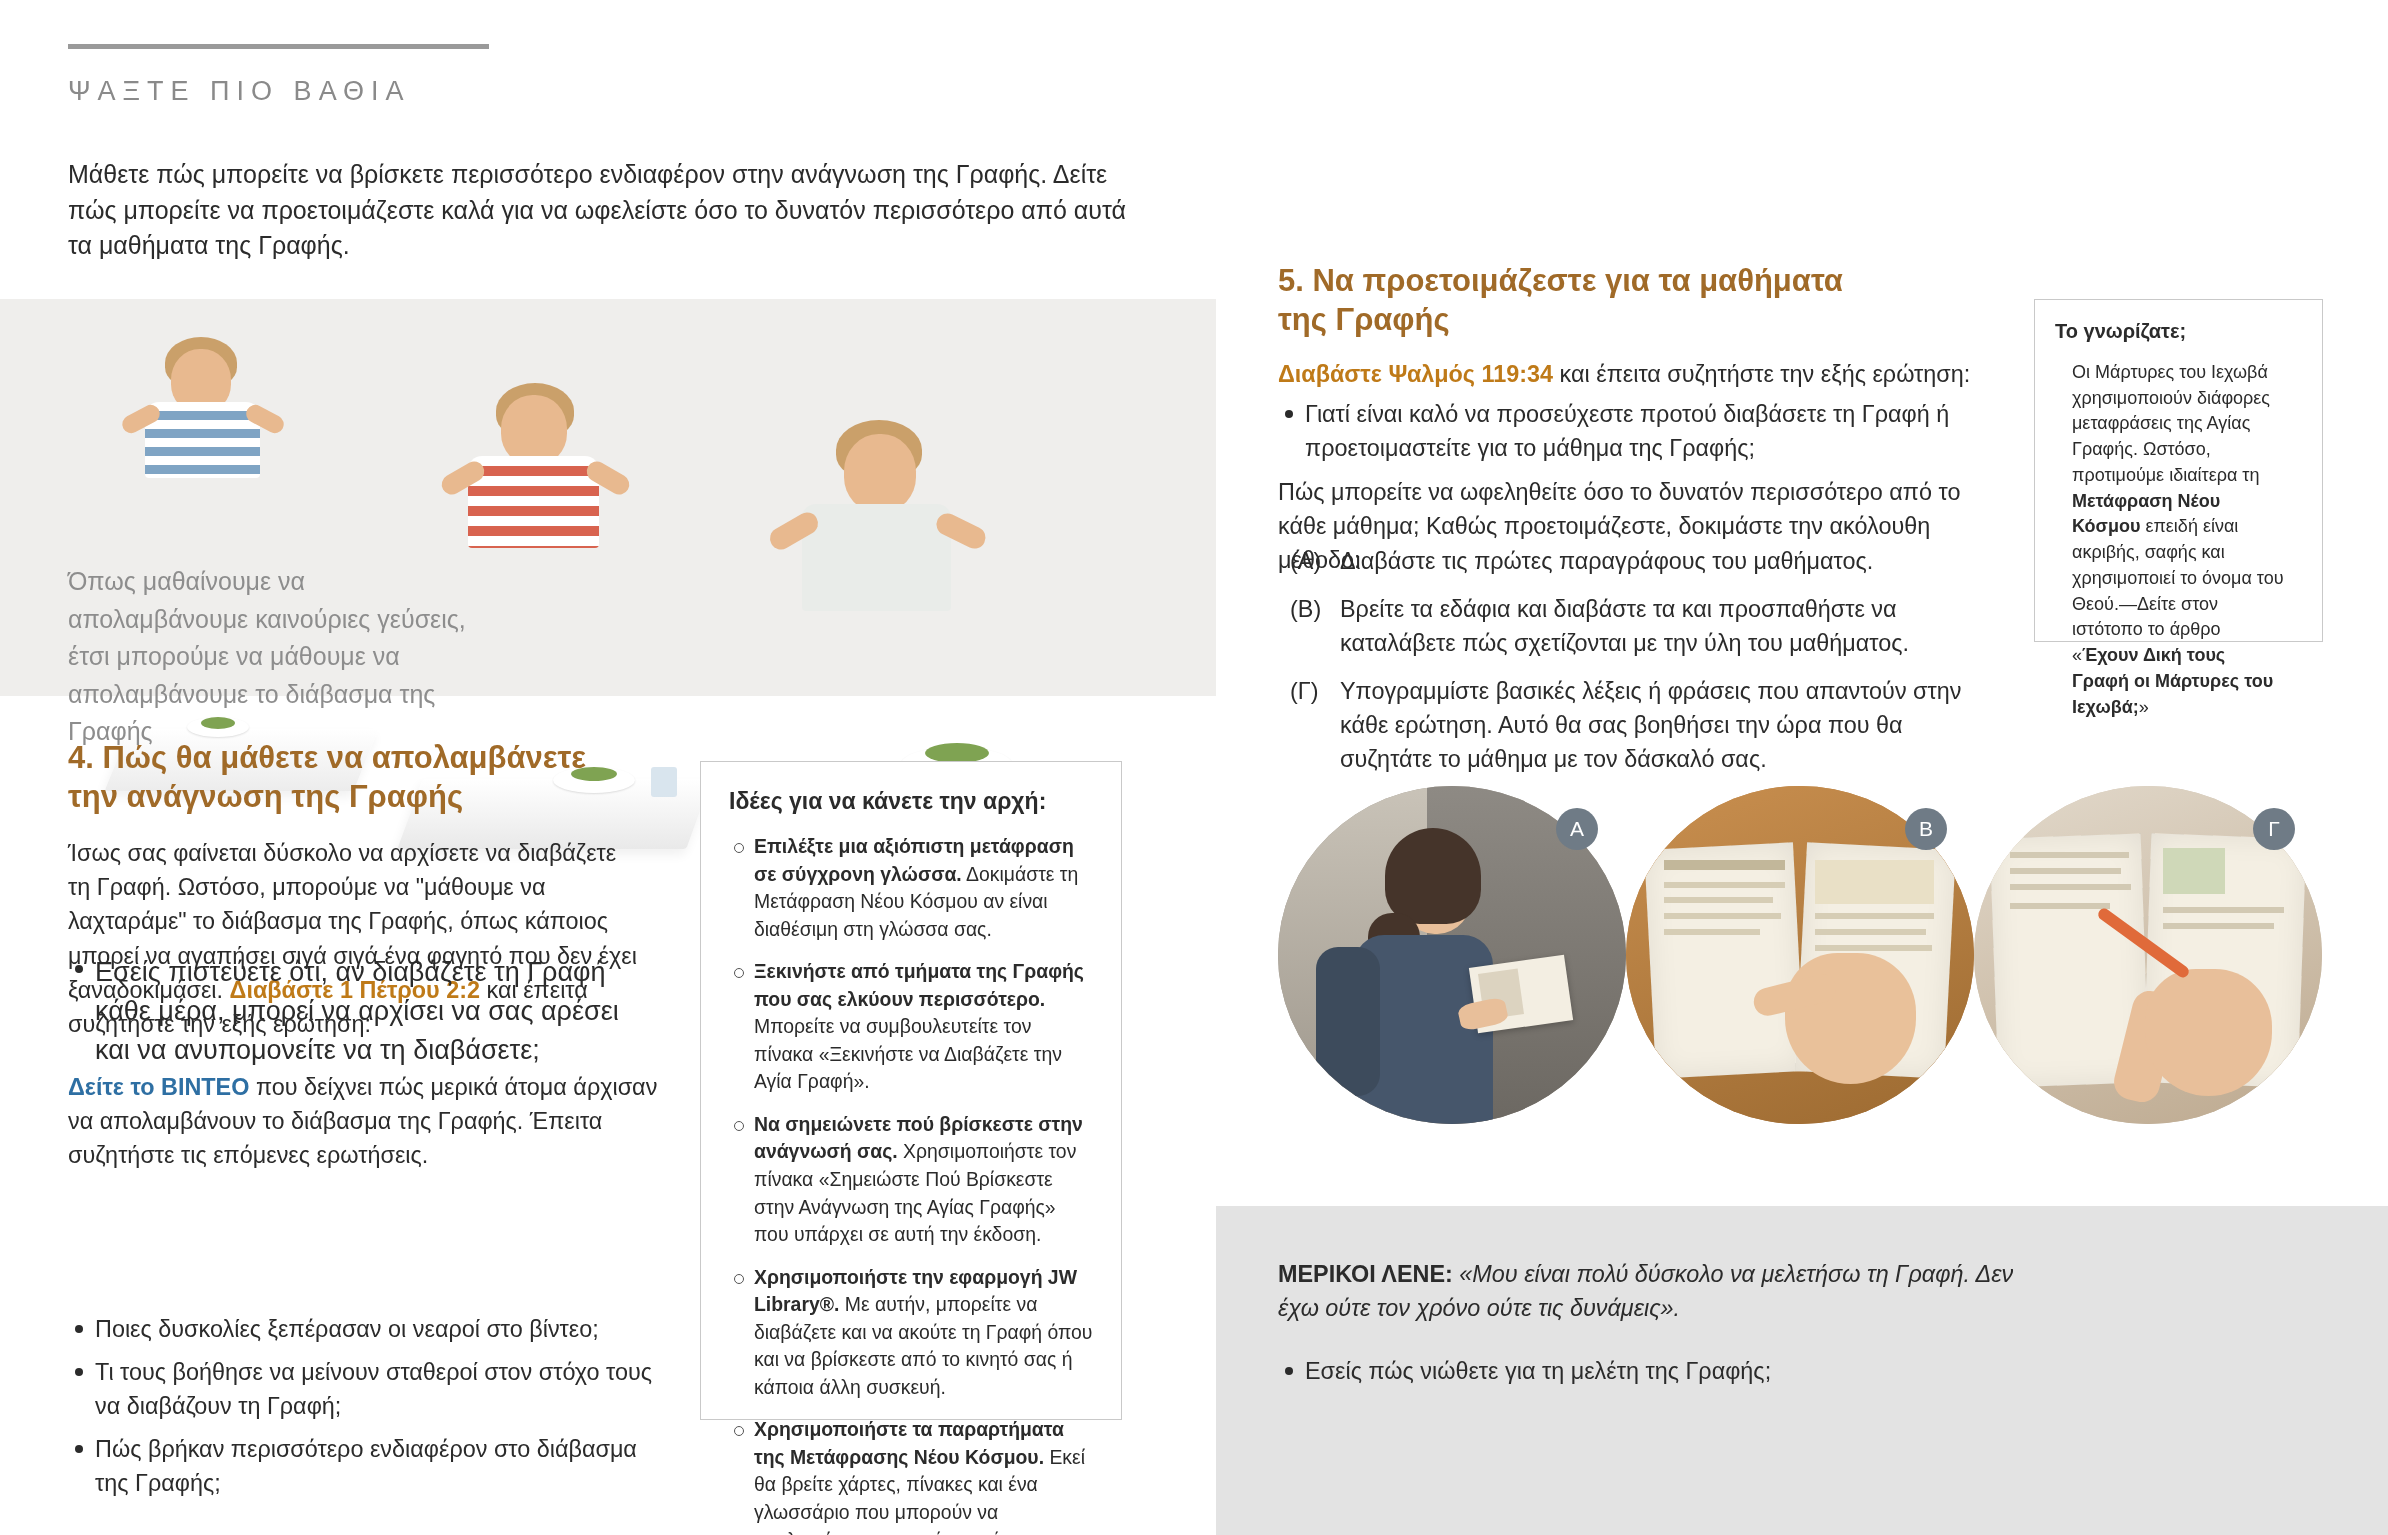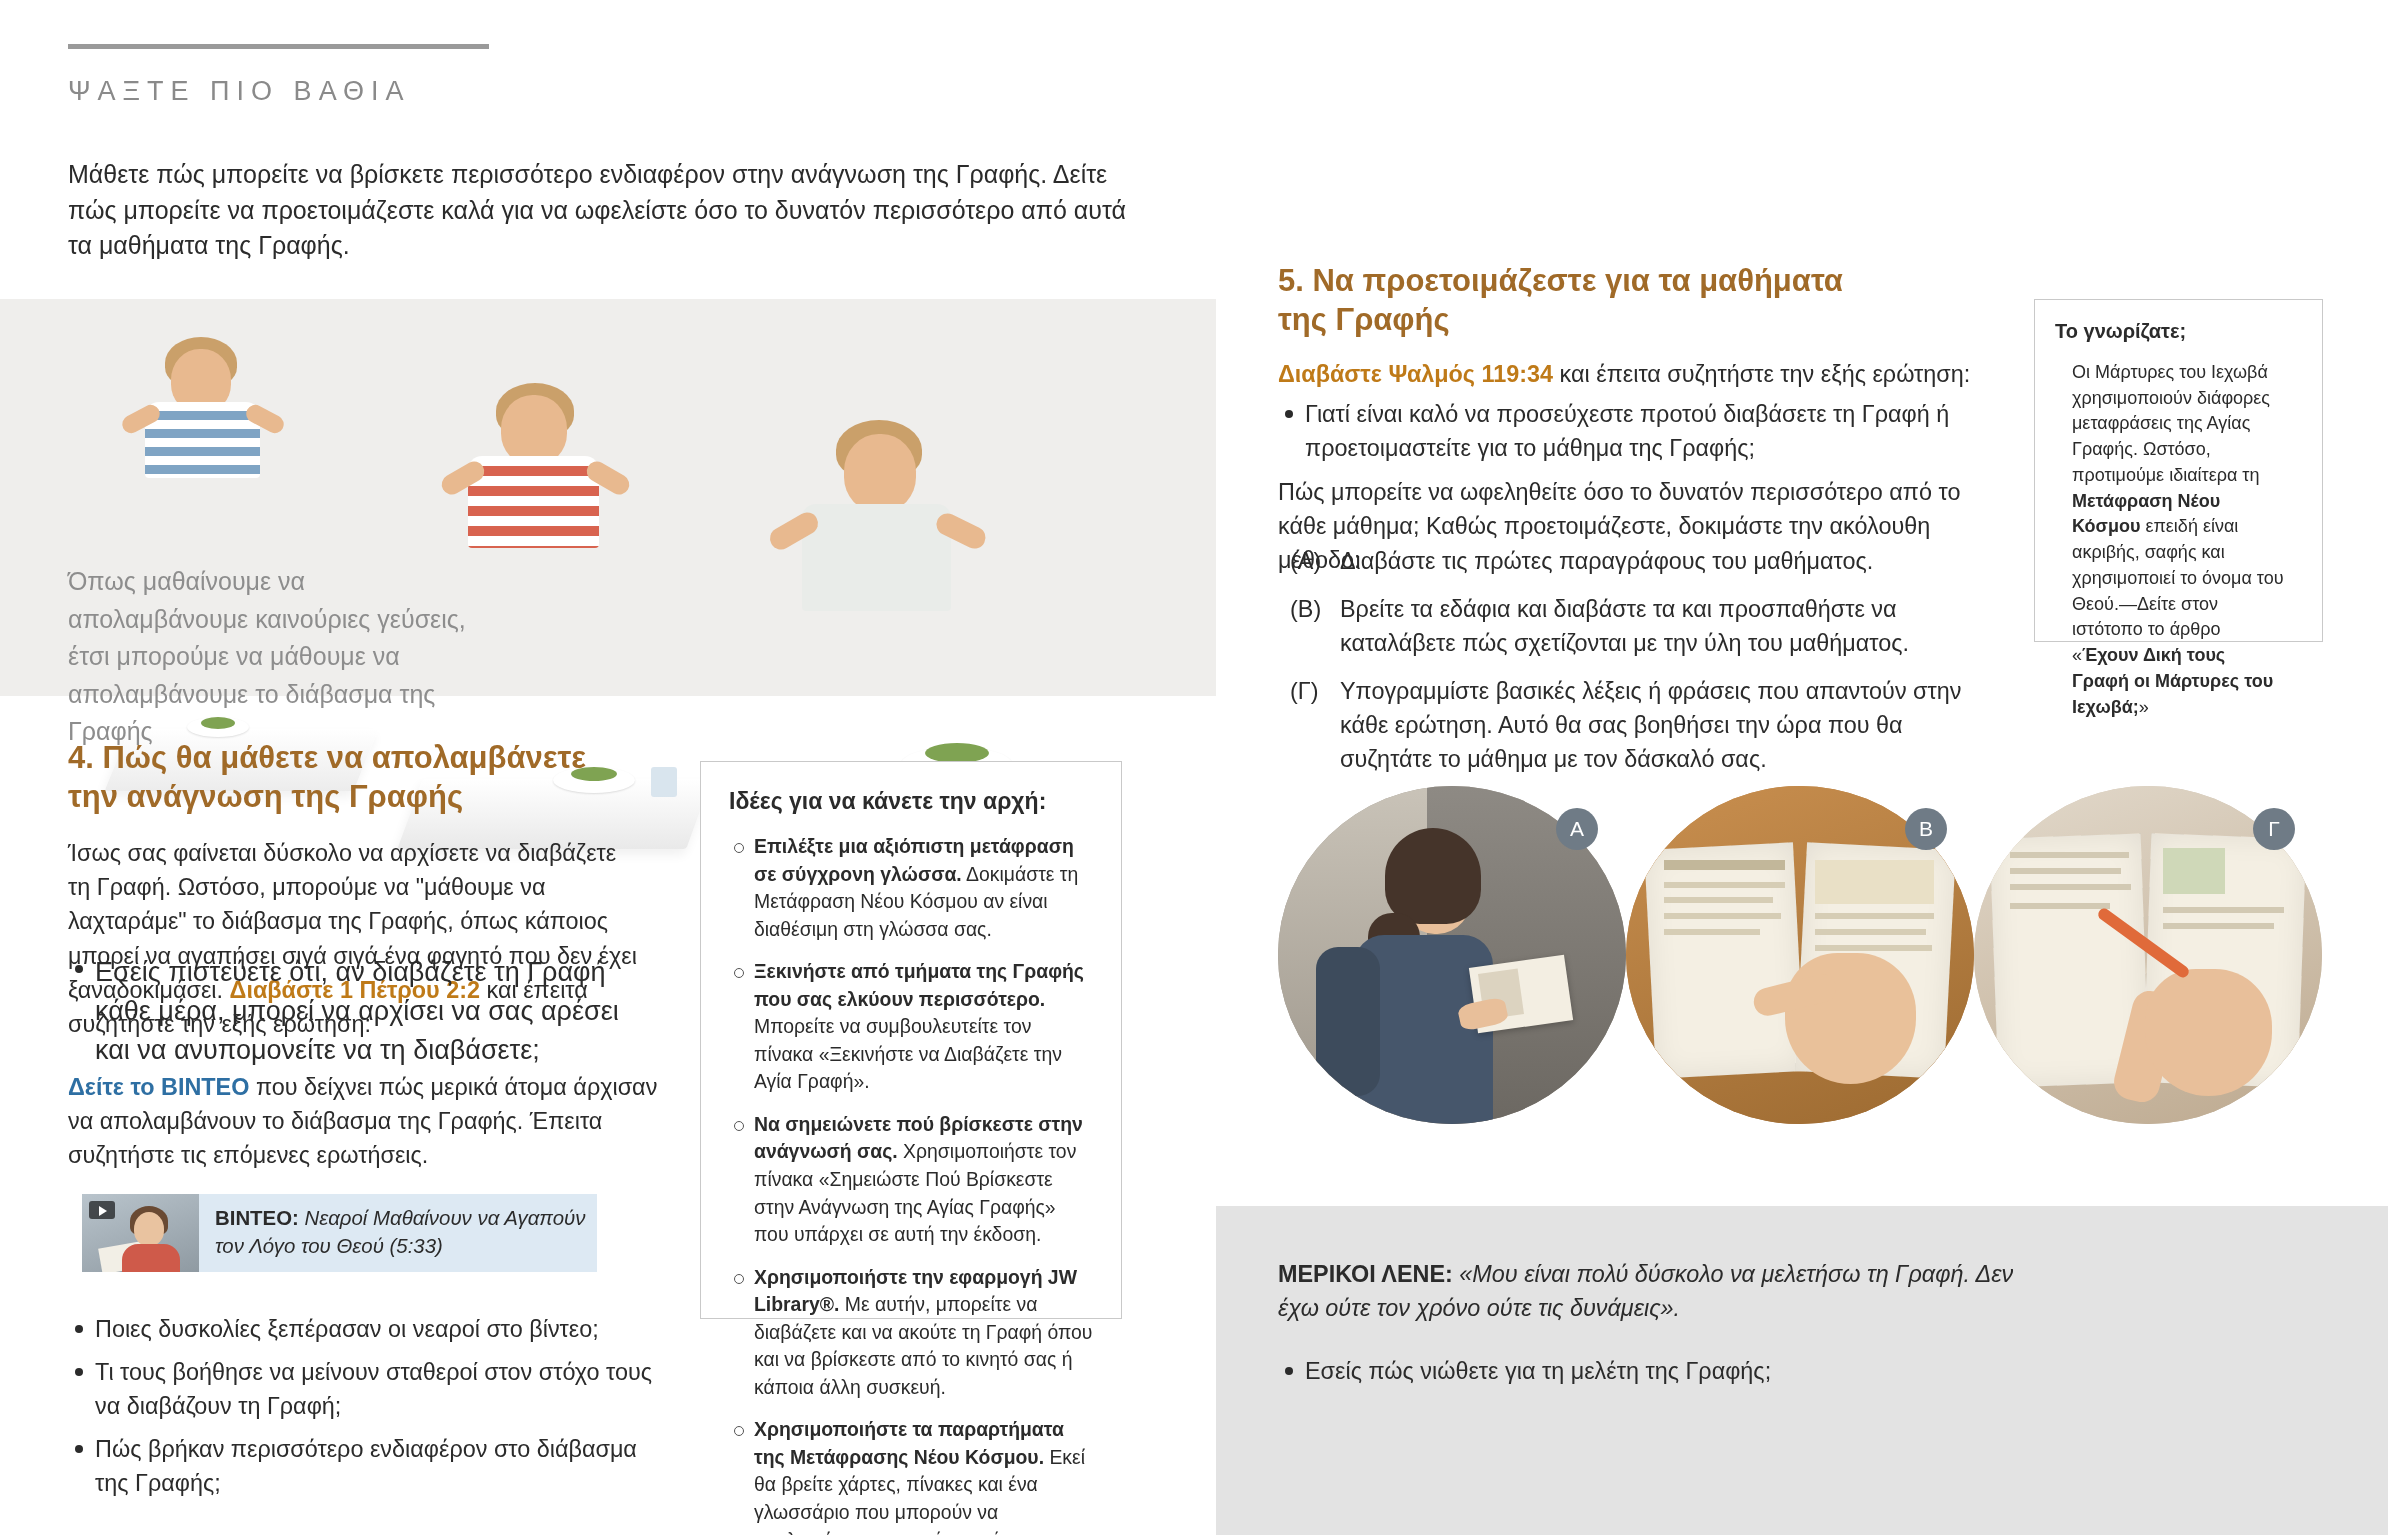--- a/index.html
+++ b/index.html
@@ -193,21 +193,21 @@
     position: absolute;
     left: 68px; top: 1313px;
     width: 597px;
     font-size: 23.4px;
     line-height: 1.45;
   }
   
   .ideas {
     position: absolute;
     left: 700px; top: 761px;
-    width: 422px; height: 558px;
+    width: 422px; height: 659px;
     border: 1.4px solid #c9c9c9;
     background: #fff;
     box-sizing: border-box;
     padding: 26px 28px;
   }
   .ideas h3 {
     margin: 0 0 18px 0;
     font-size: 23px;
     font-weight: bold;
   }
@@ -412,33 +412,20 @@
     <div class="q1">
       <ul class="bul">
         <li>Εσείς πιστεύετε ότι, αν διαβάζετε τη Γραφή κάθε μέρα, μπορεί να αρχίσει να σας αρέσει και να ανυπομονείτε να τη διαβάσετε;</li>
       </ul>
     </div>
 
     <div class="p4b">
       <span class="link-blue">Δείτε το ΒΙΝΤΕΟ</span><span> που δείχνει πώς μερικά άτομα άρχισαν να απολαμβάνουν το διάβασμα της Γραφής. Έπειτα συζητήστε τις επόμενες ερωτήσεις.</span>
     </div>
 
-    <div class="videobox">
-      <div class="vthumb">
-        <div class="book"></div>
-        <div class="girl-hair"></div>
-        <div class="girl-h"></div>
-        <div class="girl-b"></div>
-        <div class="playbadge"></div>
-      </div>
-      <div class="vcap">
-        <b>ΒΙΝΤΕΟ:</b>
-        <span>Νεαροί Μαθαίνουν να Αγαπούν τον Λόγο του Θεού (5:33)</span>
-      </div>
-    </div>
 
     <div class="q2">
       <ul class="bul">
         <li>Ποιες δυσκολίες ξεπέρασαν οι νεαροί στο βίντεο;</li>
         <li>Τι τους βοήθησε να μείνουν σταθεροί στον στόχο τους να διαβάζουν τη Γραφή;</li>
         <li>Πώς βρήκαν περισσότερο ενδιαφέρον στο διάβασμα της Γραφής;</li>
       </ul>
     </div>
 
     <div class="ideas">

